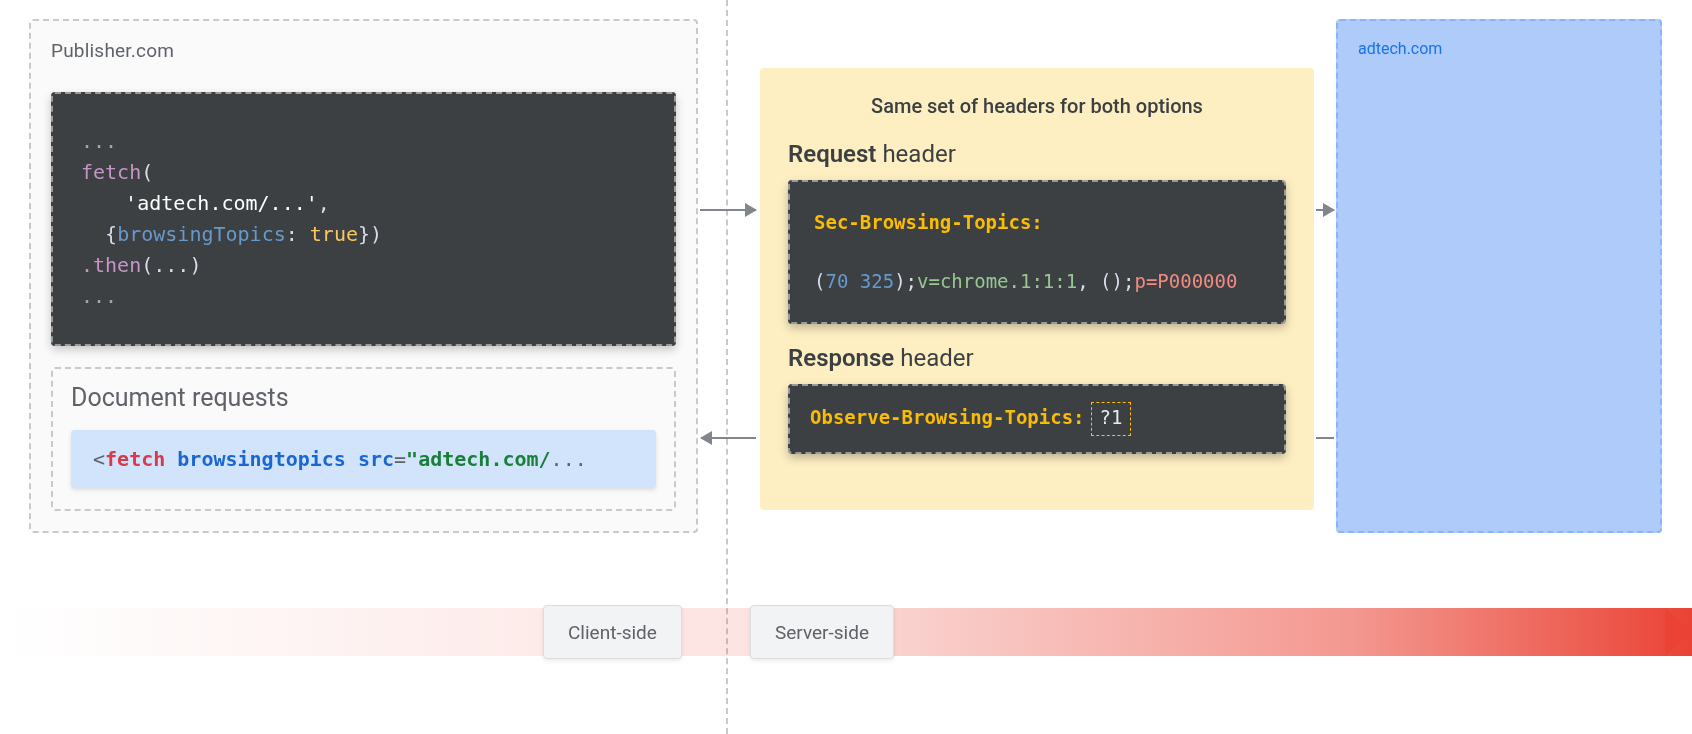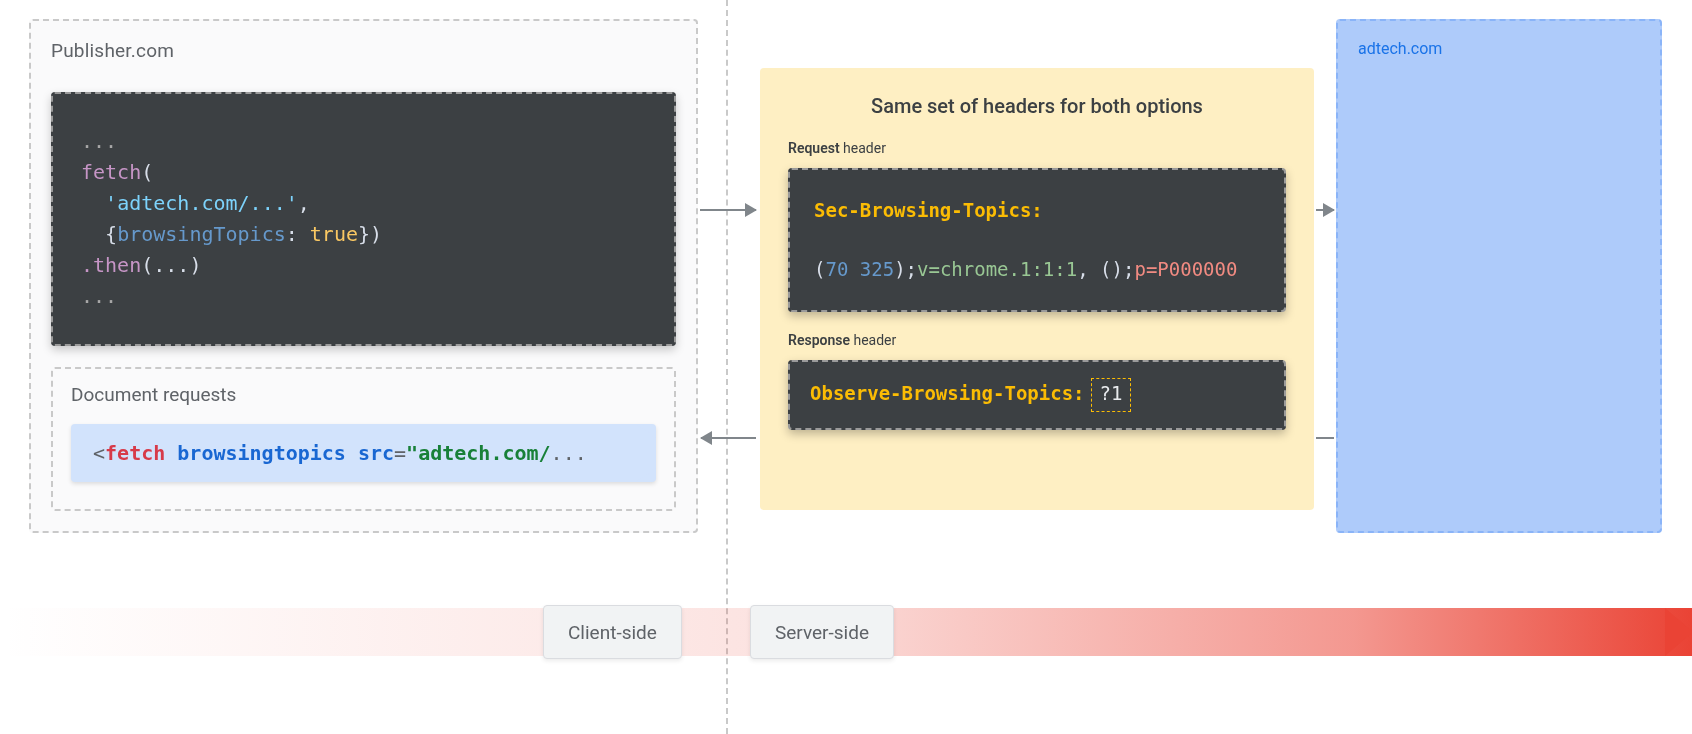--- a/index.html
+++ b/index.html
@@ -26,37 +26,37 @@
     background: #3c4043;
     color: #e8eaed;
     font-family: "Consolas","Menlo",monospace;
     font-size: 20px;
     line-height: 1.55;
     padding: 32px 28px;
     white-space: pre;
     box-shadow: 0 4px 10px rgba(0,0,0,.2);
   }
   .tok-fn     { color: #c695c6; }
-  .tok-str    { color: #7dd3fc; }
+  .tok-str    { color: #ffffff; margin-left: 20px; }
   .tok-key    { color: #6699cc; }
   .tok-bool   { color: #fac863; }
   .tok-gray   { color: #a7a7a7; }
   .tok-op     { color: #d8dee9; }
 
   
   .docreq {
     position: absolute;
     left: 20px; right: 20px; bottom: 20px;
     height: 144px;
     border: 2px dashed #c9c9c9;
     border-radius: 4px;
     background: #fafafb;
     padding: 14px 18px 18px 18px;
   }
-  .docreq-label { color: #5f6368; font-size: 19px; }
+  .docreq-label { color: #5f6368; font-size: 25px; }
   .iframe-chip {
     position: relative;
     margin-top: 18px;
     height: 58px;
     background: #d2e3fc;
     border-radius: 4px;
     display: flex;
     align-items: center;
     padding-left: 22px;
     font-family: "Consolas","Menlo",monospace;
@@ -101,21 +101,21 @@
   
   .hdrpanel {
     position: absolute;
     left: 760px; top: 68px;
     width: 554px; height: 442px;
     background: #feefc3;
     border-radius: 4px;
     padding: 26px 28px 22px 28px;
   }
   .hdrpanel-title { text-align: center; color: #3c4043; font-size: 20px; font-weight: 500; }
-  .sect-label { color: #3c4043; font-size: 14px; margin-top: 22px; }
+  .sect-label { color: #3c4043; font-size: 24px; margin-top: 22px; }
   .sect-label b { font-weight: 600; }
 
   .hdr-dark {
     margin-top: 12px;
     border: 2px dashed #9a9a9a;
     border-radius: 4px;
     background: #3c4043;
     color: #e8eaed;
     font-family: "Consolas","Menlo",monospace;
     font-size: 19px;

